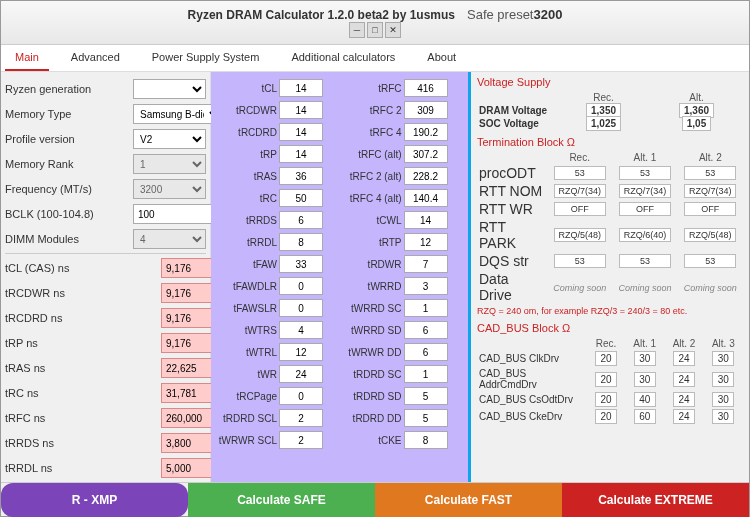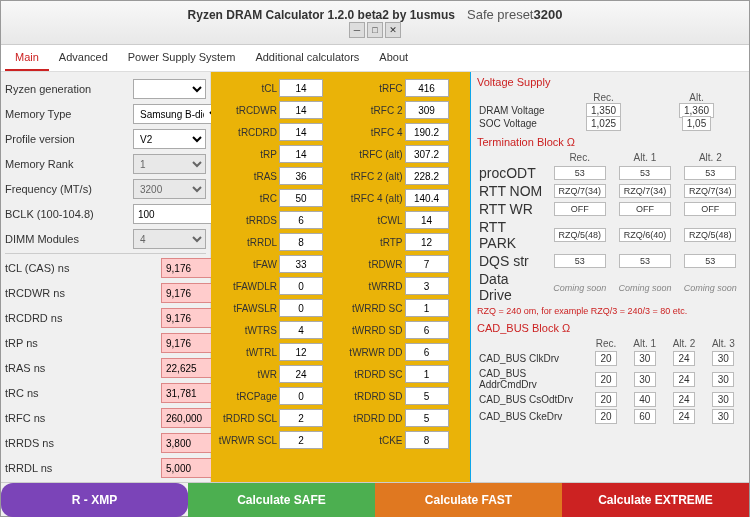--- a/index.html
+++ b/index.html
@@ -66,20 +66,21 @@
       cursor: pointer;
       color: #333;
     }
 
     .menu-bar {
       background: white;
       border-bottom: 1px solid #ddd;
       display: flex;
       align-items: center;
       padding: 0 4px;
+      gap: 12px;
     }
     .menu-tab {
       padding: 6px 10px;
       font-size: 11px;
       cursor: pointer;
       color: #333;
       border-bottom: 2px solid transparent;
     }
     .menu-tab.active {
       color: #cc2222;
@@ -134,22 +135,22 @@
     .pink-input {
       background: #ffcccc !important;
       border: 1px solid #dd8888 !important;
       margin-left: 28px;
     }
 
     
     .mid-panel {
       width: 260px;
       padding: 6px 4px;
-      border-right: 1px solid #0ea5e9;
-      background: #eab308;
+      border-right: 3px solid #0ea5e9;
+      background: #c4b5fd;
     }
     .timing-row {
       display: flex;
       align-items: center;
       height: 20px;
       gap: 2px;
     }
     .timing-label {
       width: 62px;
       font-size: 10px;
@@ -192,20 +193,21 @@
       color: #555;
       text-align: center;
       padding: 1px 4px;
       font-weight: normal;
     }
     .voltage-table td {
       font-size: 10px;
       color: #333;
       text-align: center;
       padding: 1px 2px;
+      font-weight: bold;
     }
     .voltage-table .row-label {
       text-align: left;
       font-size: 10px;
       color: #333;
     }
     .val-cell {
       background: white;
       border: 1px solid #bbb;
       padding: 1px 4px;

